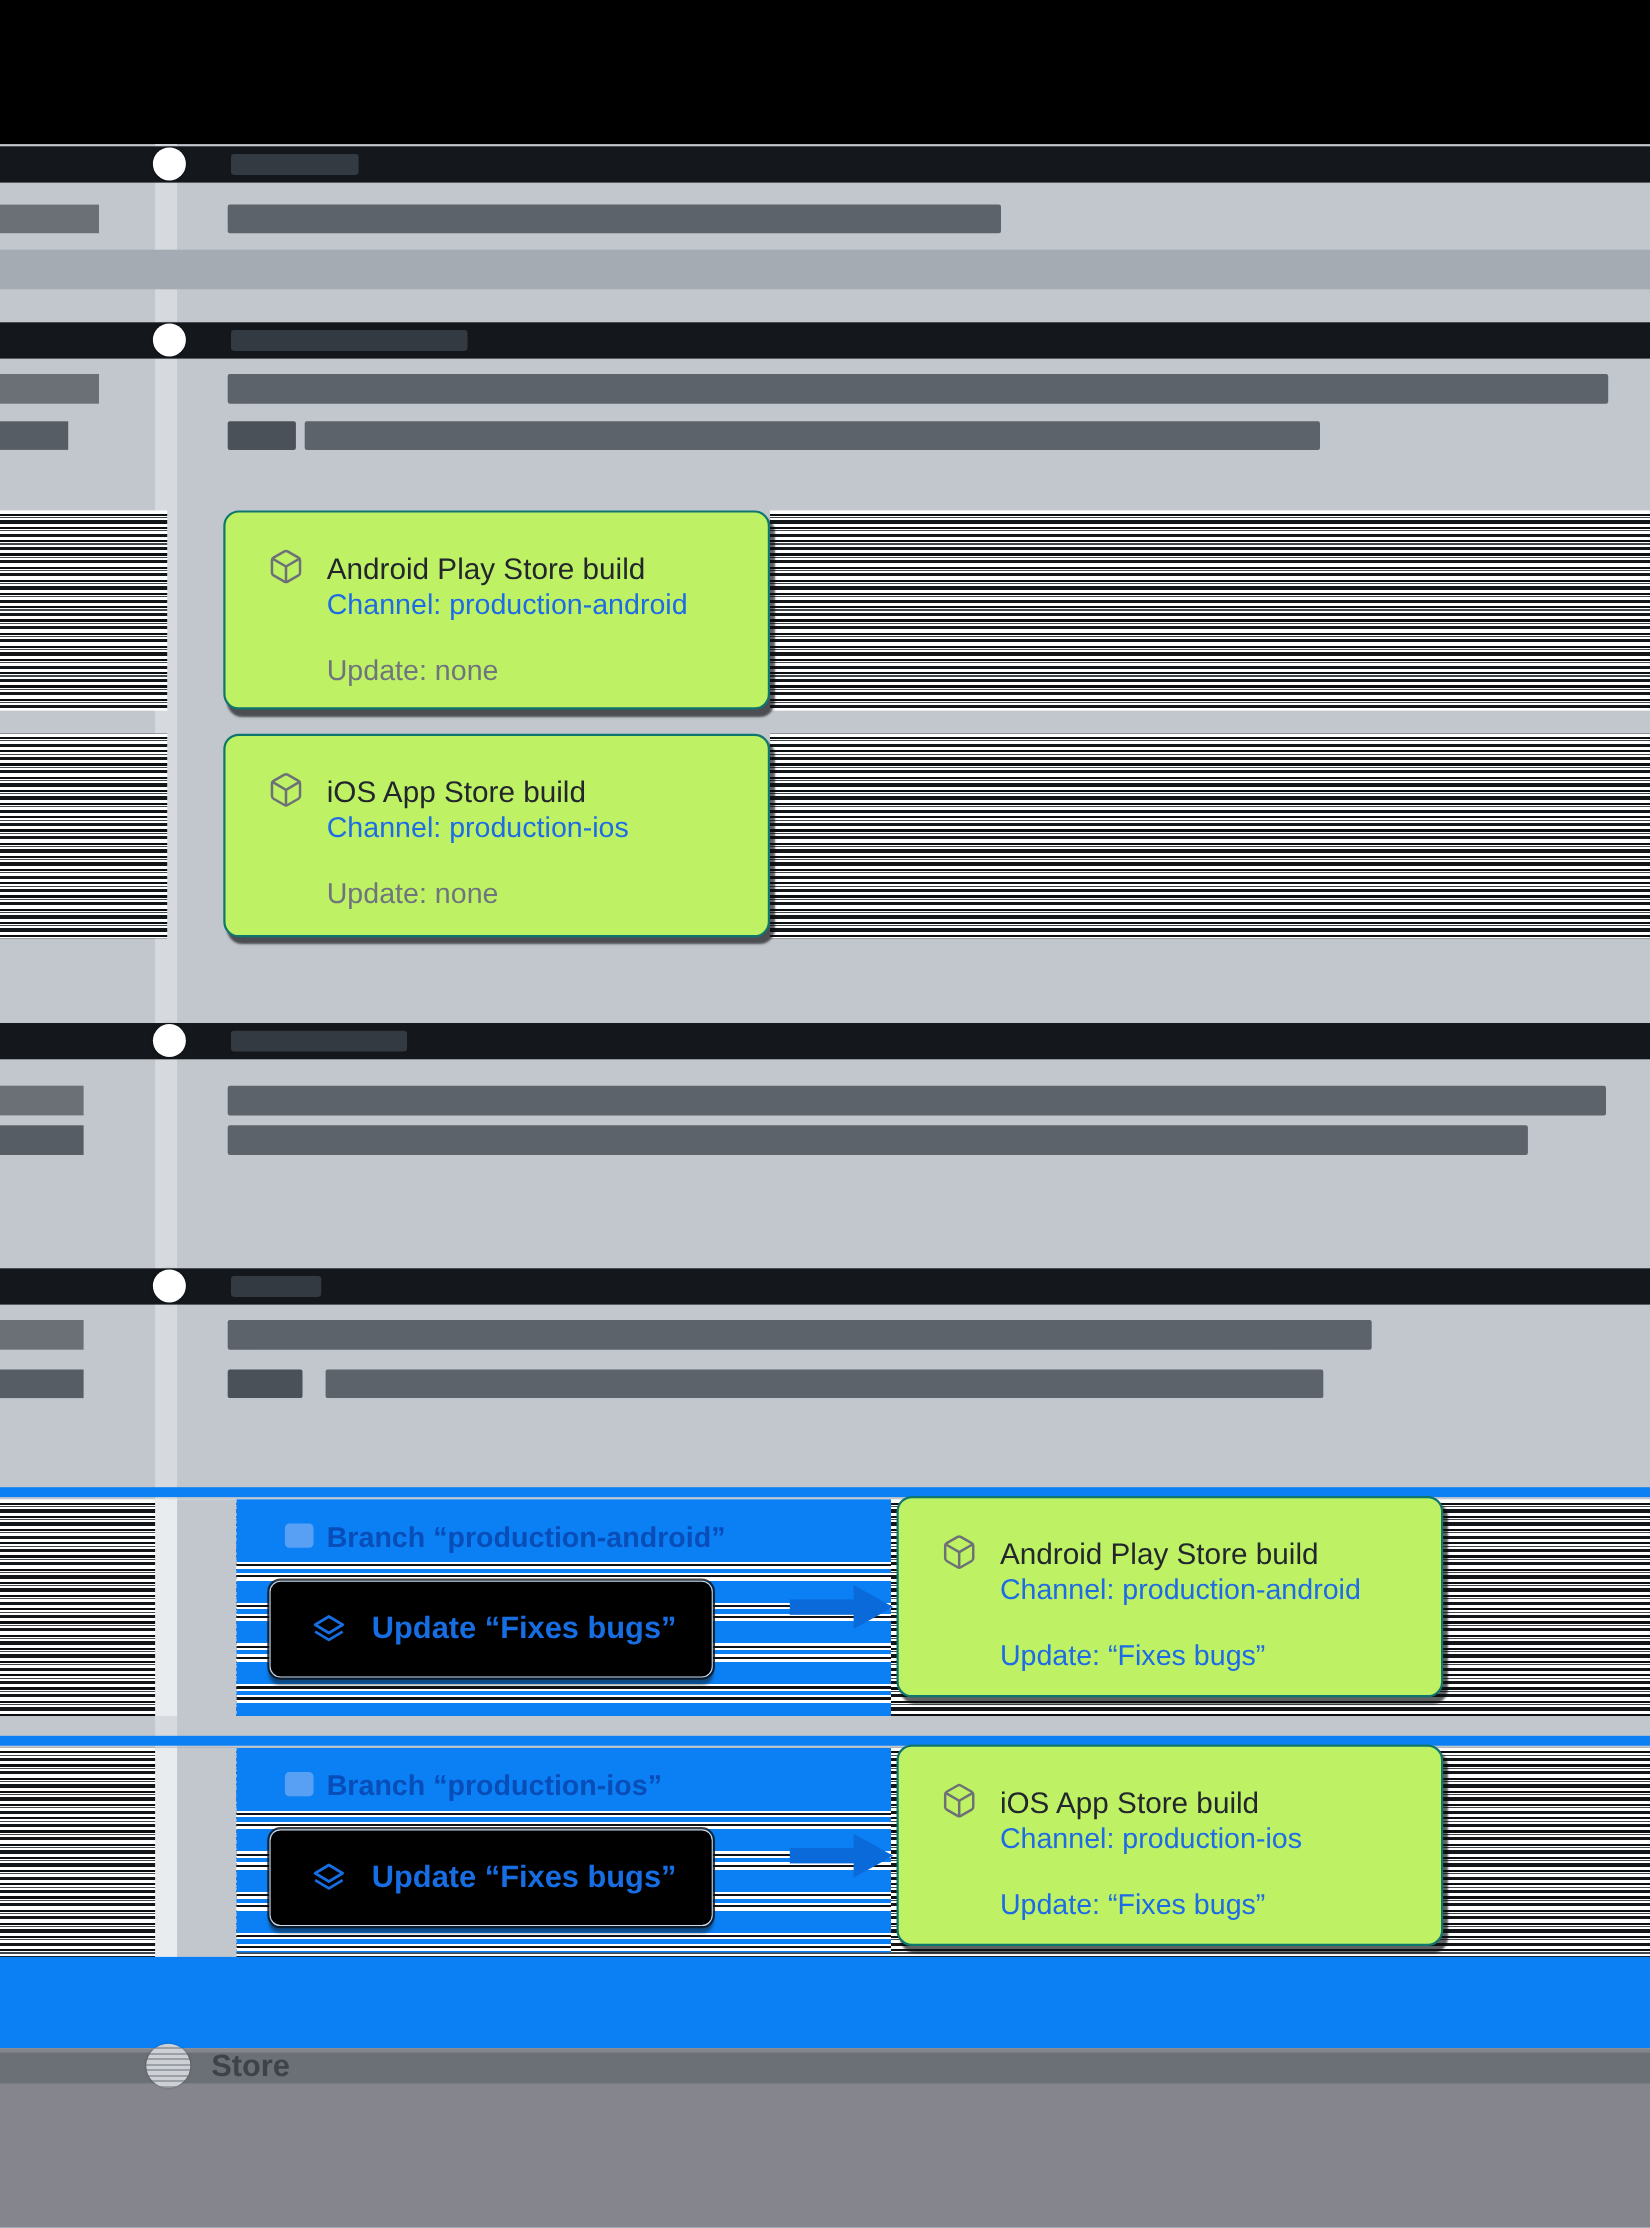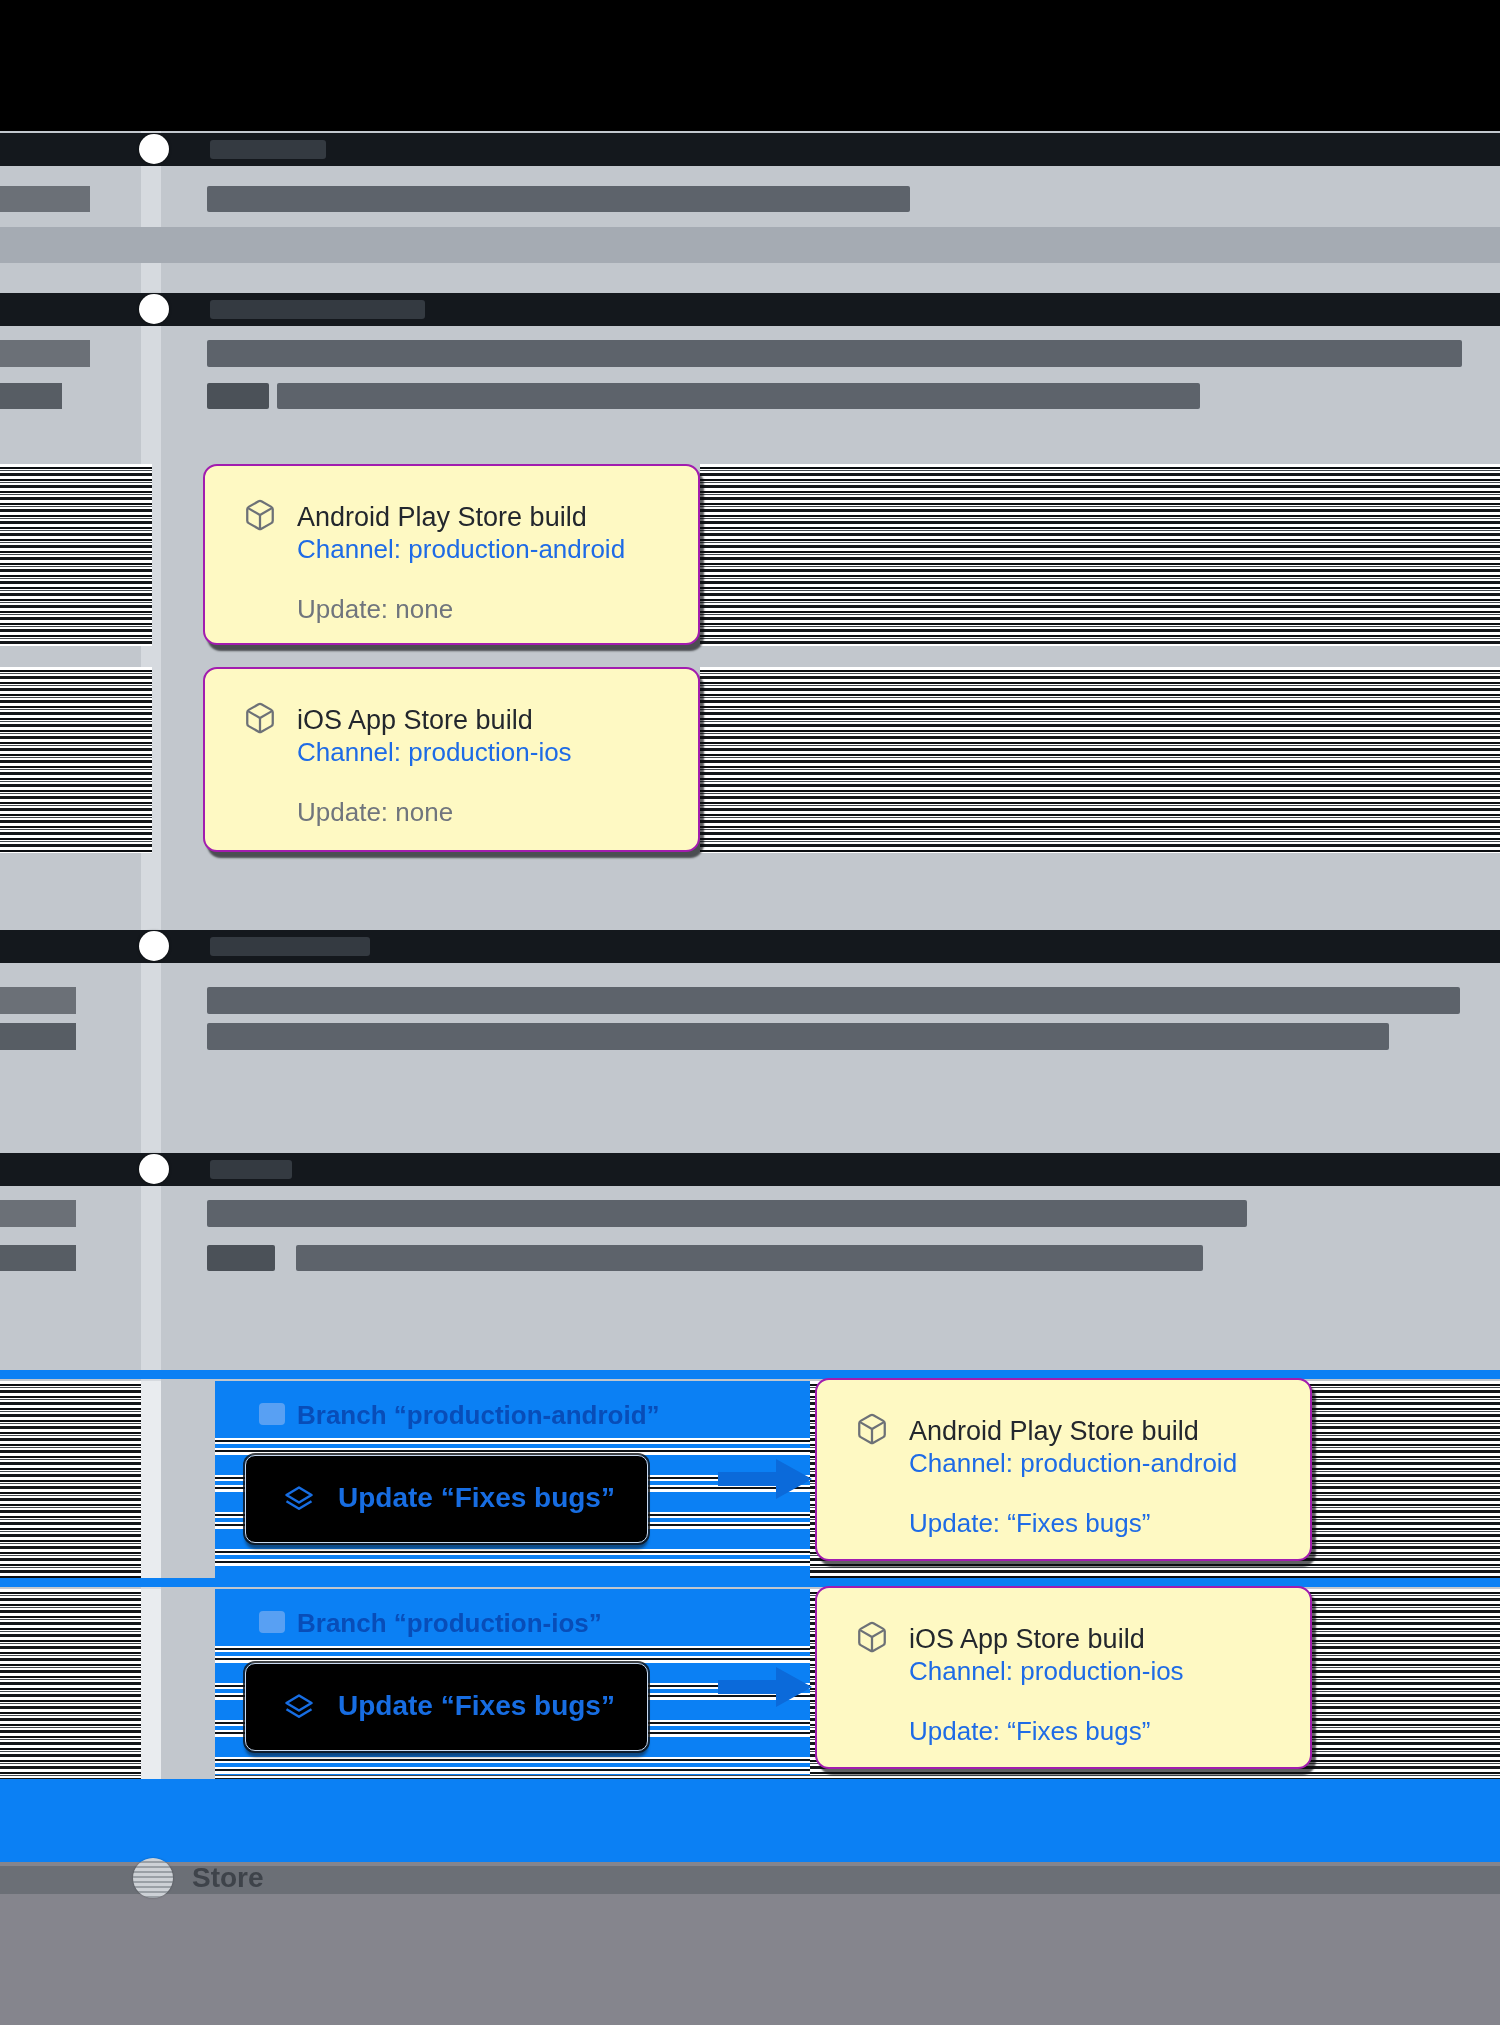--- a/index.html
+++ b/index.html
@@ -26,22 +26,22 @@
   }
   .blue-stripes{
     background:repeating-linear-gradient(180deg,
       #0b80f4 0px,#0b80f4 20px,#ffffff 20px,#ffffff 22px,
       #0e1216 22px,#0e1216 24px,#ffffff 24px,#ffffff 26px,
       #0b80f4 26px,#0b80f4 30px,#ffffff 30px,#ffffff 32px,
       #0e1216 32px,#0e1216 34px,#ffffff 34px,#ffffff 37px);
   }
   
   .card{
-    width:497px;background:#fef9c3;border-radius:14px;
-    border:2px solid #a21caf;box-shadow:4px 6px 2px rgba(10,13,16,.65);
+    width:497px;background:#bef264;border-radius:14px;
+    border:2px solid #0f766e;box-shadow:4px 6px 2px rgba(10,13,16,.65);
     box-sizing:border-box;
   }
   .card .pkg{left:38px;top:32px;}
   .card .title{left:92px;top:36px;font-size:27px;font-weight:500;color:#23272d;white-space:nowrap;}
   .card .channel{left:92px;top:68px;font-size:26px;color:#1e6be6;white-space:nowrap;}
   .card .update{left:92px;top:128px;font-size:26px;color:#70757d;white-space:nowrap;}
   .card .update.blue{color:#1e6be6;}
   
   .group-bar{left:0;width:1500px;height:9px;background:#0b80f4;}
   .gray-strip{background:#c2c7cd;}
@@ -141,21 +141,21 @@
   <div class="abs step-band" style="top:1153px;">
     <div class="abs band-word" style="left:210px;width:82px;"></div>
   </div>
   <div class="abs step-circle" style="left:139px;top:1154px;"></div>
   <div class="abs left-block" style="left:0;top:1200px;width:76px;height:27px;"></div>
   <div class="abs para" style="left:207px;top:1200px;width:1040px;height:27px;"></div>
   <div class="abs left-block" style="left:0;top:1245px;width:76px;height:26px;background:#575d64;"></div>
   <div class="abs para-dark" style="left:207px;top:1245px;width:68px;height:26px;"></div>
   <div class="abs para" style="left:296px;top:1245px;width:907px;height:26px;"></div>
 
-  <div class="abs" style="left:0;top:1352px;width:1400px;height:211px;margin-top:18px;">
+  <div class="abs" style="left:0;top:1352px;width:1400px;height:211px;">
     <div class="abs group-bar" style="top:0;"></div>
     <div class="abs scan" style="left:0;top:11px;width:1500px;height:197px;"></div>
     <div class="abs gray-strip" style="left:152px;top:11px;width:63px;height:197px;"></div>
     <div class="abs light-col" style="left:141px;top:11px;width:20px;height:197px;"></div>
     <div class="abs blue-stripes" style="left:215px;top:11px;width:595px;height:197px;"></div>
     <div class="abs label-bar" style="left:215px;top:29px;width:595px;height:31px;">
       <span class="abs branch-chip" style="left:44px;top:4px;width:26px;height:22px;"></span>
       <span class="abs label-text" style="left:82px;top:1px;">Branch “production-android”</span>
     </div>
     <div class="abs update-btn" style="left:245px;top:85px;">

